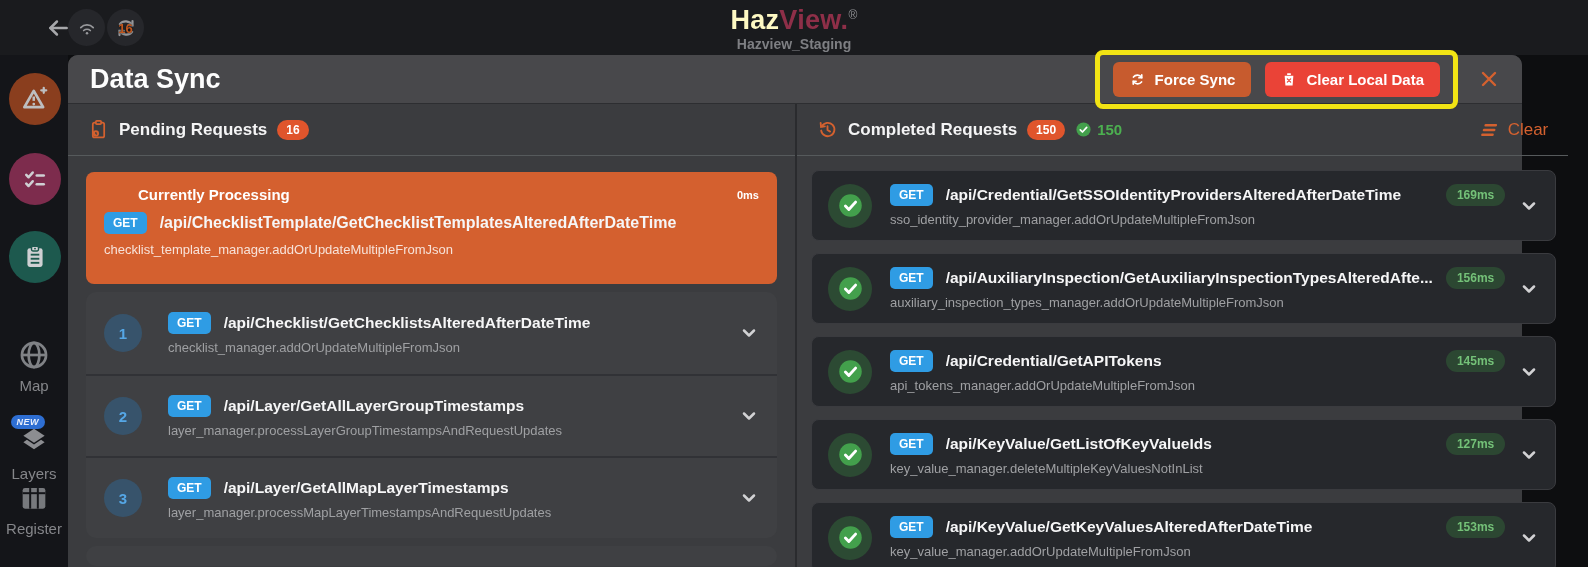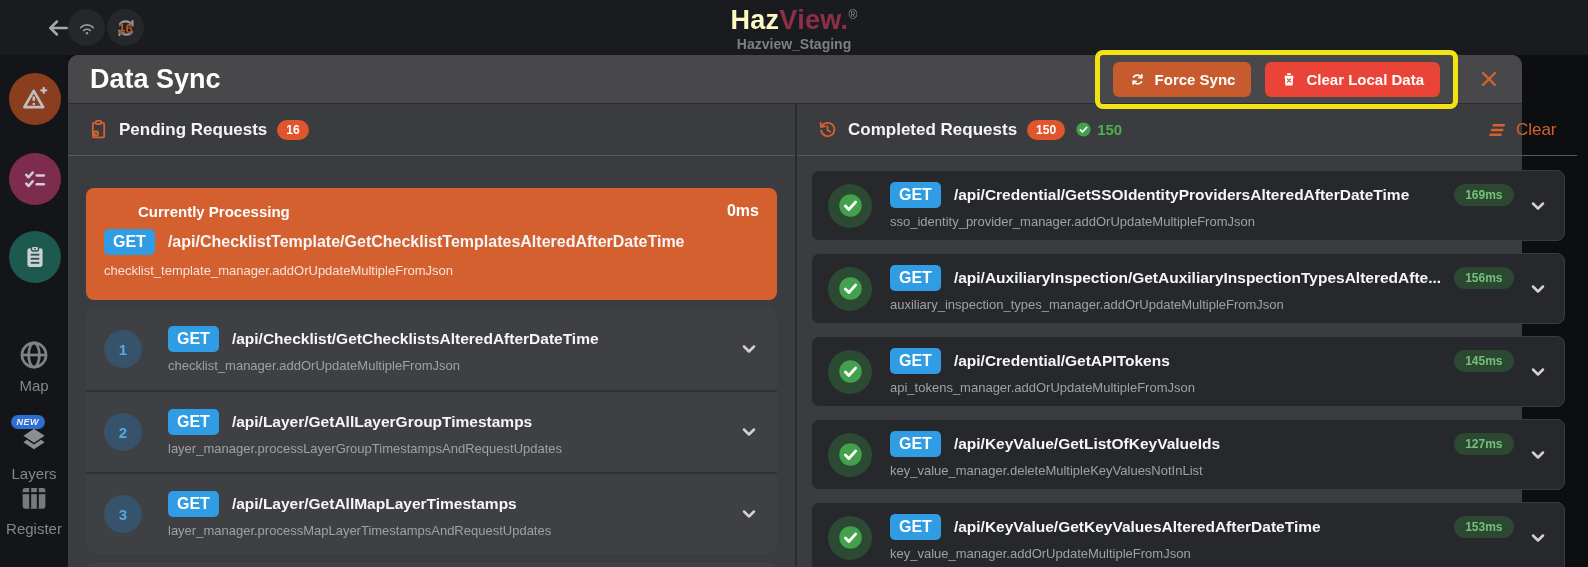--- a/index.html
+++ b/index.html
@@ -52,41 +52,41 @@
   .btn { display:flex; align-items:center; gap:9px; border:none; border-radius:6px;
          color:#fff; font-weight:bold; font-size:15px; padding:9px 16px; cursor:pointer;
          font-family:inherit; }
   .btn-force { background:#c75b2e; }
   .btn-danger { background:#ea4337; }
   .close-btn { background:none; border:none; color:#d4612f; margin-left:14px; cursor:pointer;
                width:34px; height:34px; display:flex; align-items:center; justify-content:center; }
 
   .panels { flex:1; display:flex; min-height:0; }
   .panel { display:flex; flex-direction:column; min-height:0; }
-  .panel-left { width:729px; flex:none; border-right:2px solid #2a2b2e;gap:16px; }
+  .panel-left { width:729px; flex:none; border-right:2px solid #2a2b2e; }
   .panel-right { flex:1; }
   .panel-header { height:52px; flex:none; display:flex; align-items:center; gap:10px;
                   padding:0 20px; border-bottom:1px solid #565a5c; color:#d4612f; }
   .panel-title { font-size:17px; font-weight:bold; color:#f4f4f5; }
   .count-pill { background:#e0552c; color:#fff; font-size:12px; font-weight:bold;
                 padding:3px 9px; border-radius:10px; }
   .success-group { display:flex; align-items:center; gap:5px; color:#4caf50;
                    font-weight:bold; font-size:15px; }
   .clear-btn { margin-left:auto; background:none; border:none; color:#d4612f; display:flex;
                align-items:center; gap:9px; font-size:17px; cursor:pointer; font-family:inherit; }
 
   
   .pending-body { flex:1; padding:16px 18px 0; overflow:hidden; }
   .processing-card { background:#d4602f; border-radius:8px; height:112px; padding:14px 18px;
                      margin-bottom:8px; color:#fff; cursor:pointer; }
   .pc-top { display:flex; align-items:center; }
   .pc-title { font-weight:bold; font-size:15px; margin-left:34px; }
-  .pc-time { margin-left:auto; font-weight:bold; font-size:16px; }
+  .pc-time { margin-left:auto; font-weight:bold; font-size:11px; }
   .req-line { display:flex; align-items:center; gap:13px; margin-top:9px; }
-  .get-badge { background:#2f9ce4; color:#fff; font-weight:bold; font-size:16px;
+  .get-badge { background:#2f9ce4; color:#fff; font-weight:bold; font-size:12px;
                padding:4px 9px; border-radius:5px; flex:none; }
   .req-path { font-weight:bold; font-size:15.5px; color:#f6f6f7; white-space:nowrap;
               overflow:hidden; text-overflow:ellipsis; }
   .pc-handler { margin-top:8px; font-size:13px; color:rgba(255,255,255,.82); }
 
   .pending-list { background:#3f4043; border-radius:10px; }
   .p-row { height:82px; display:flex; align-items:center; padding:0 18px; cursor:pointer; }
   .p-row + .p-row { border-top:2px solid #313236; }
   .num-circle { width:38px; height:38px; border-radius:50%; background:#37536b; color:#55a7e6;
                 font-weight:bold; font-size:15px; display:flex; align-items:center;

